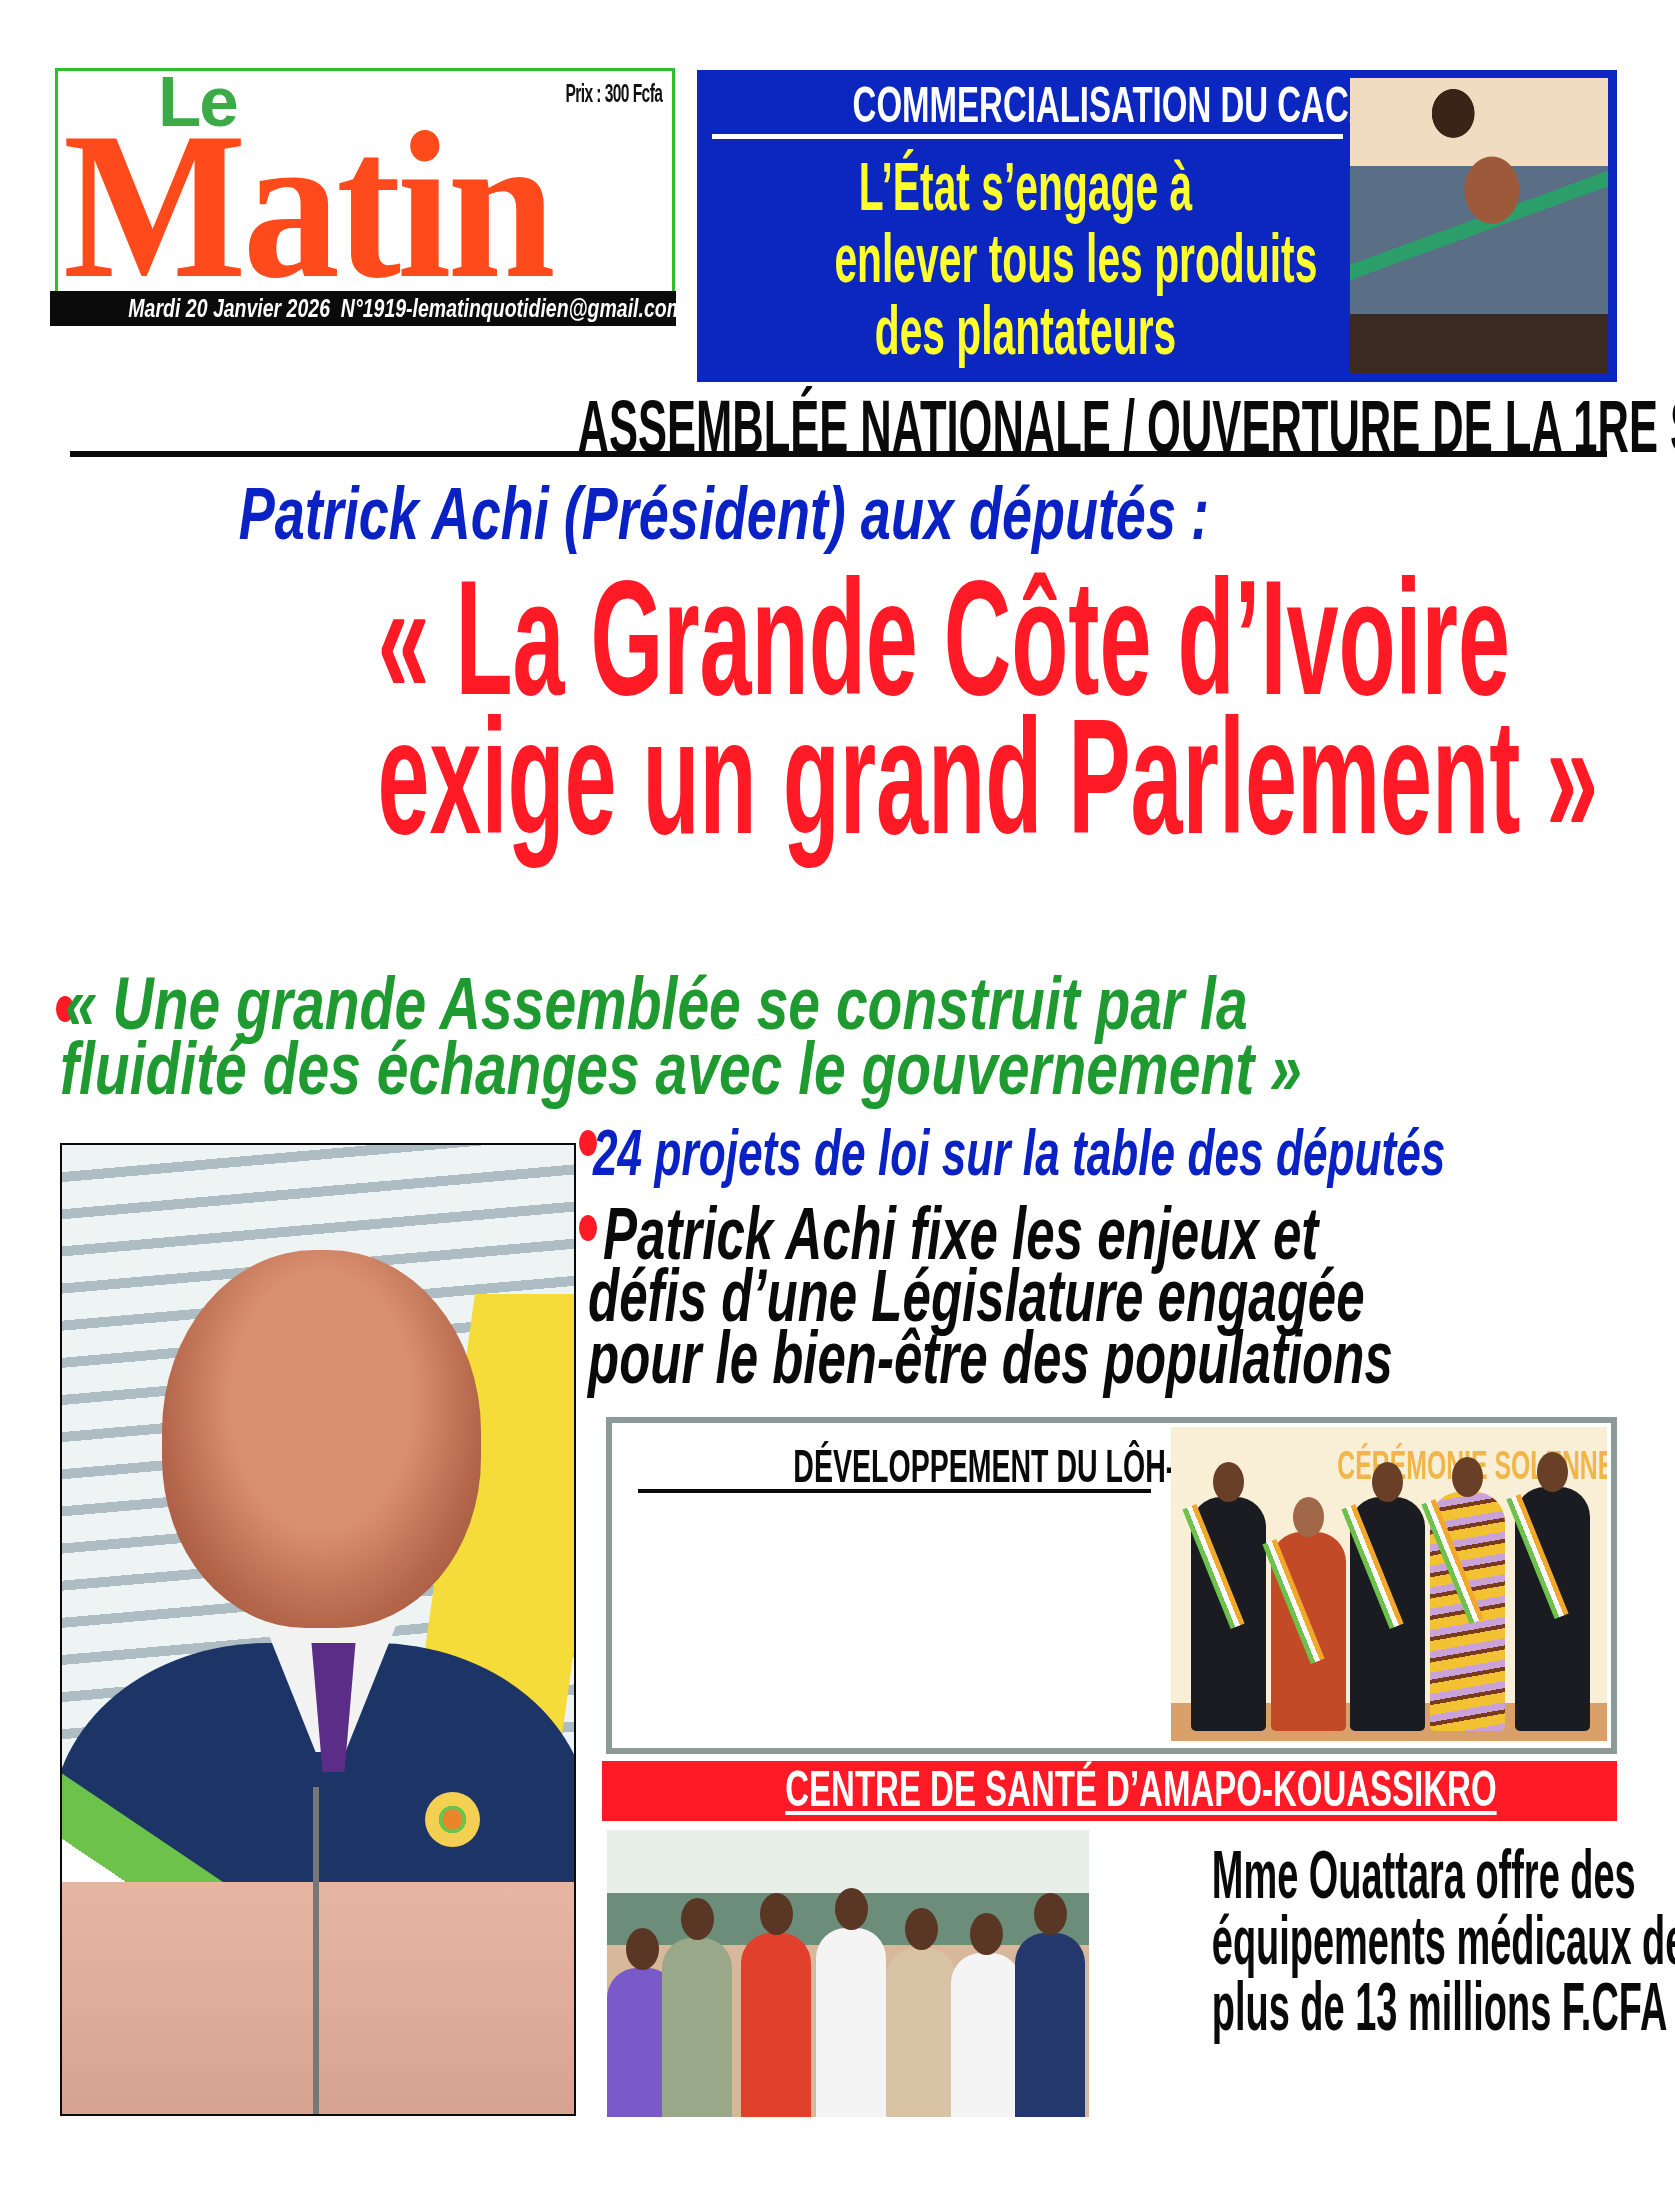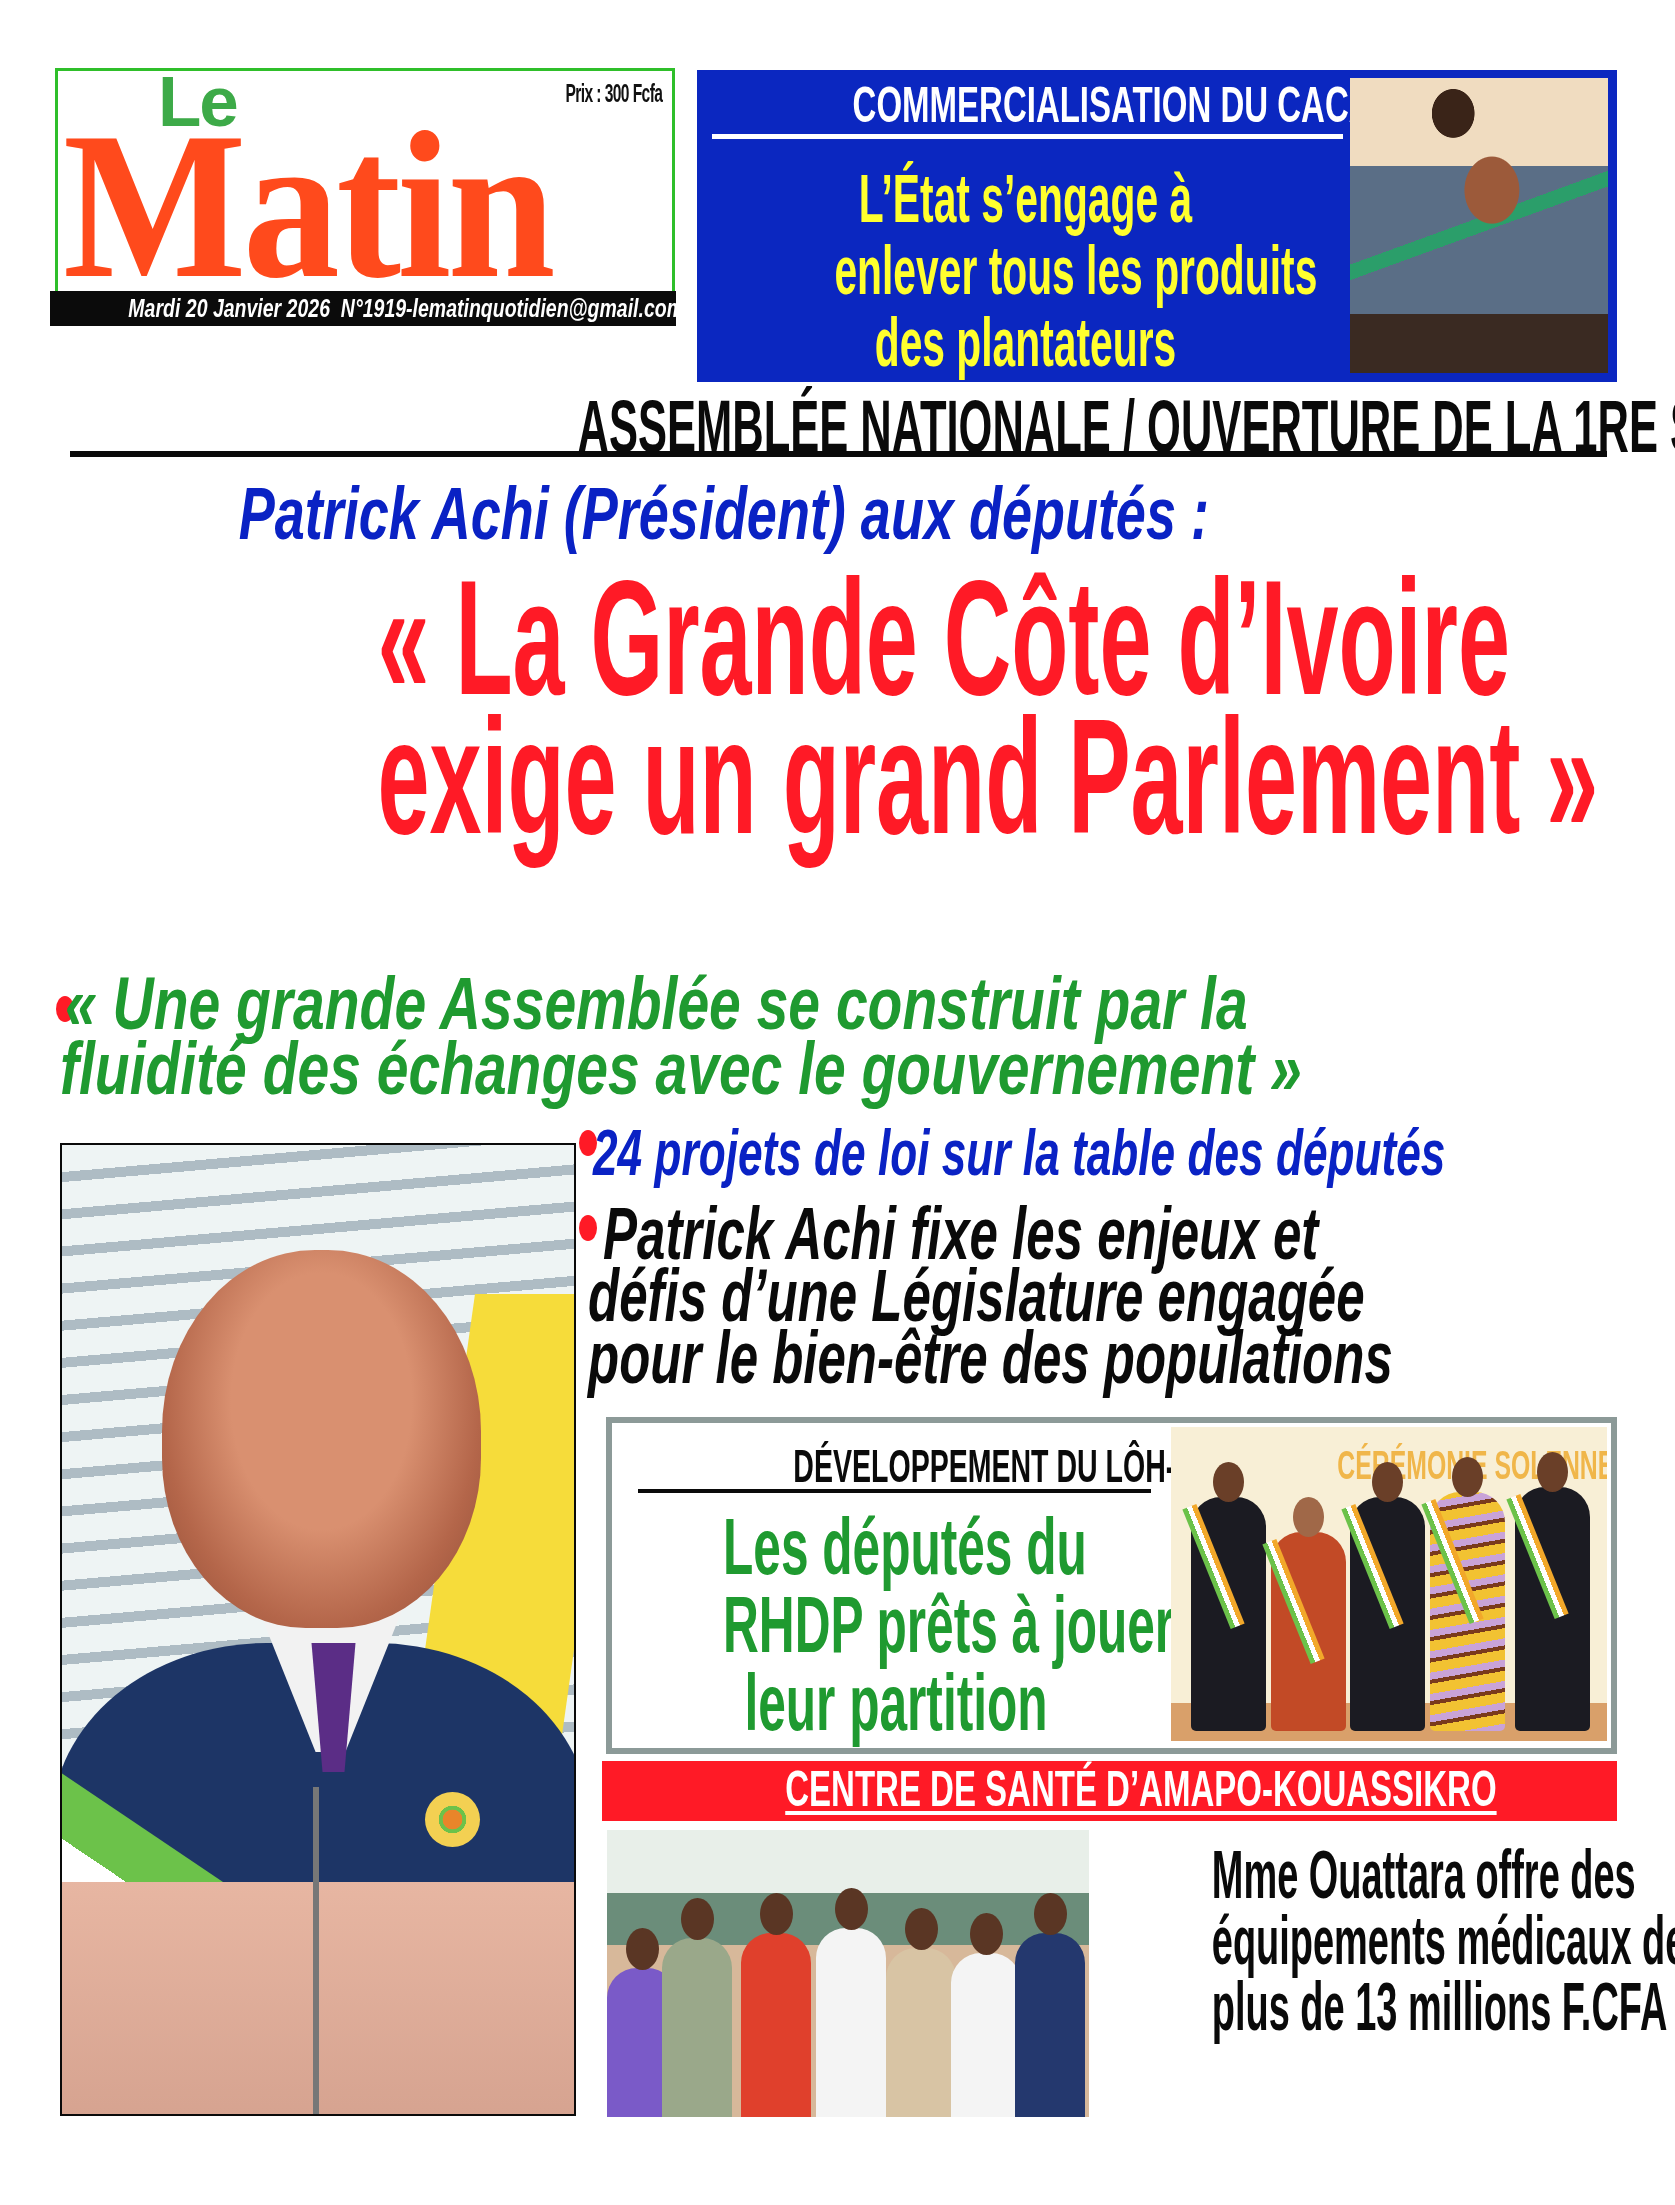--- a/index.html
+++ b/index.html
@@ -48,21 +48,21 @@
     left: 697px; top: 70px; width: 920px; height: 312px; background: #0b27c0;
   }
   #cacao-kicker {
     left: 15px; top: 10px; width: 622px; color: #fff; font-weight: 700;
     font-size: 50px; line-height: 1; text-align: center;
   }
   #cacao-kicker span { display: inline-block; transform: scaleX(0.66); transform-origin: 50% 0; white-space: nowrap; }
   #cacao-rule { left: 15px; top: 64px; width: 631px; height: 5px; background: #fff; }
   #cacao-head {
     left: 10px; top: 80px; width: 637px; color: #ffff2e; font-weight: 700;
-    font-size: 68px; line-height: 72px; text-align: center; margin-top: 12px;
+    font-size: 68px; line-height: 72px; text-align: center;
   }
   #cacao-head div { transform: scaleX(0.6); transform-origin: 50% 0; white-space: nowrap; }
   #cacao-photo {
     left: 653px; top: 8px; width: 258px; height: 295px;
     background:
       radial-gradient(ellipse 45px 55px at 55% 38%, #9c5a3a 0 60%, transparent 62%),
       radial-gradient(ellipse 35px 40px at 40% 12%, #3a2418 0 60%, transparent 62%),
       linear-gradient(160deg, transparent 0 48%, #2b9e6a 48% 52%, transparent 52%),
       linear-gradient(180deg, #f0dcc0 0 30%, #5a6e86 30% 80%, #3a2a22 80%);
   }
@@ -232,25 +232,20 @@
 <div class="bullet" style="left:579px;top:1215px;"></div>
 <div id="b-black" class="abs">
   <div style="margin-left:15px"><span>Patrick Achi fixe les enjeux et</span></div>
   <div><span>défis d’une Législature engagée</span></div>
   <div><span>pour le bien-être des populations</span></div>
 </div>
 
 <div id="dev-box" class="abs">
   <div id="dev-kicker" class="abs"><span>DÉVELOPPEMENT DU LÔH-DJIBOUA</span></div>
   <div id="dev-rule" class="abs"></div>
-  <div id="dev-head" class="abs">
-    <div>Les députés du</div>
-    <div>RHDP prêts à jouer</div>
-    <div>leur partition</div>
-  </div>
   <div id="dev-photo" class="abs" title="Cinq députés en écharpe tricolore">
     <div id="dev-photo-caption" class="abs"><span>CÉRÉMONIE SOLENNELLE D'OUVERTURE</span></div>
     <div class="person" style="left:20px;height:234px;background:#1b1b22;">
         <div class="head"></div>
         <div class="sash"></div>
       </div>
     <div class="person" style="left:100px;height:199px;background:#c24a26;">
         <div class="head" style="background:#a06848"></div>
         <div class="sash"></div>
       </div>

